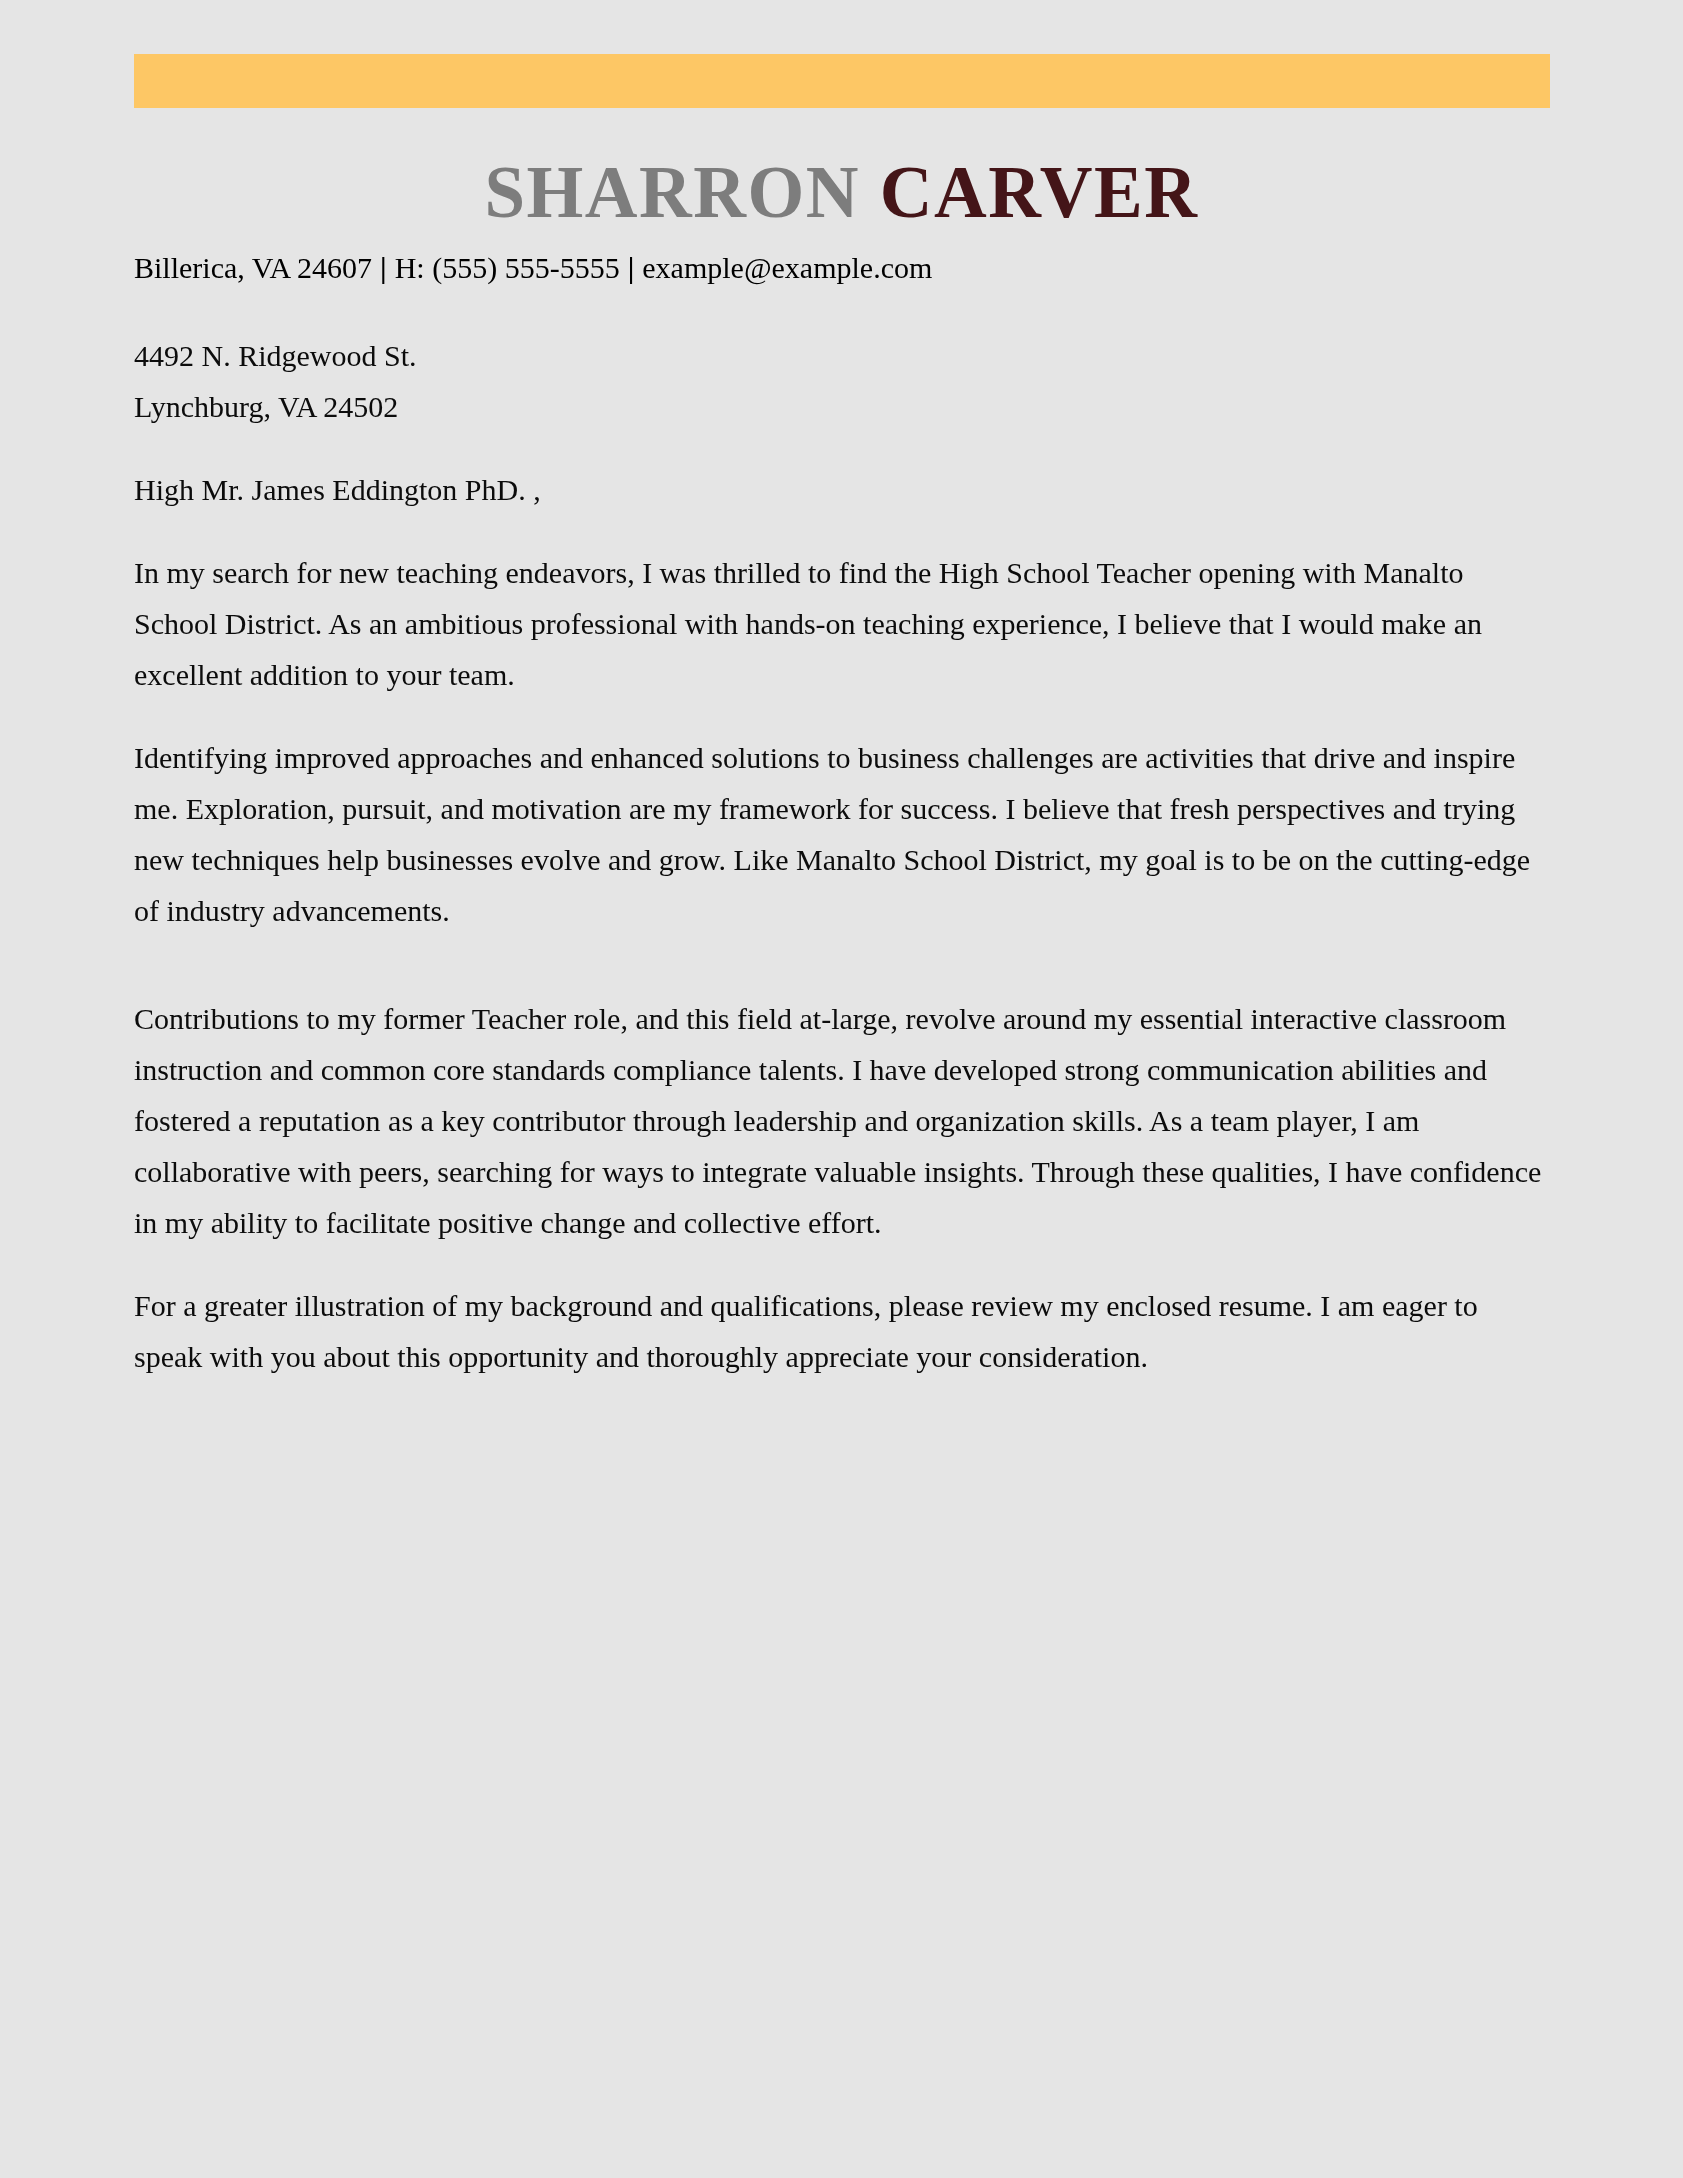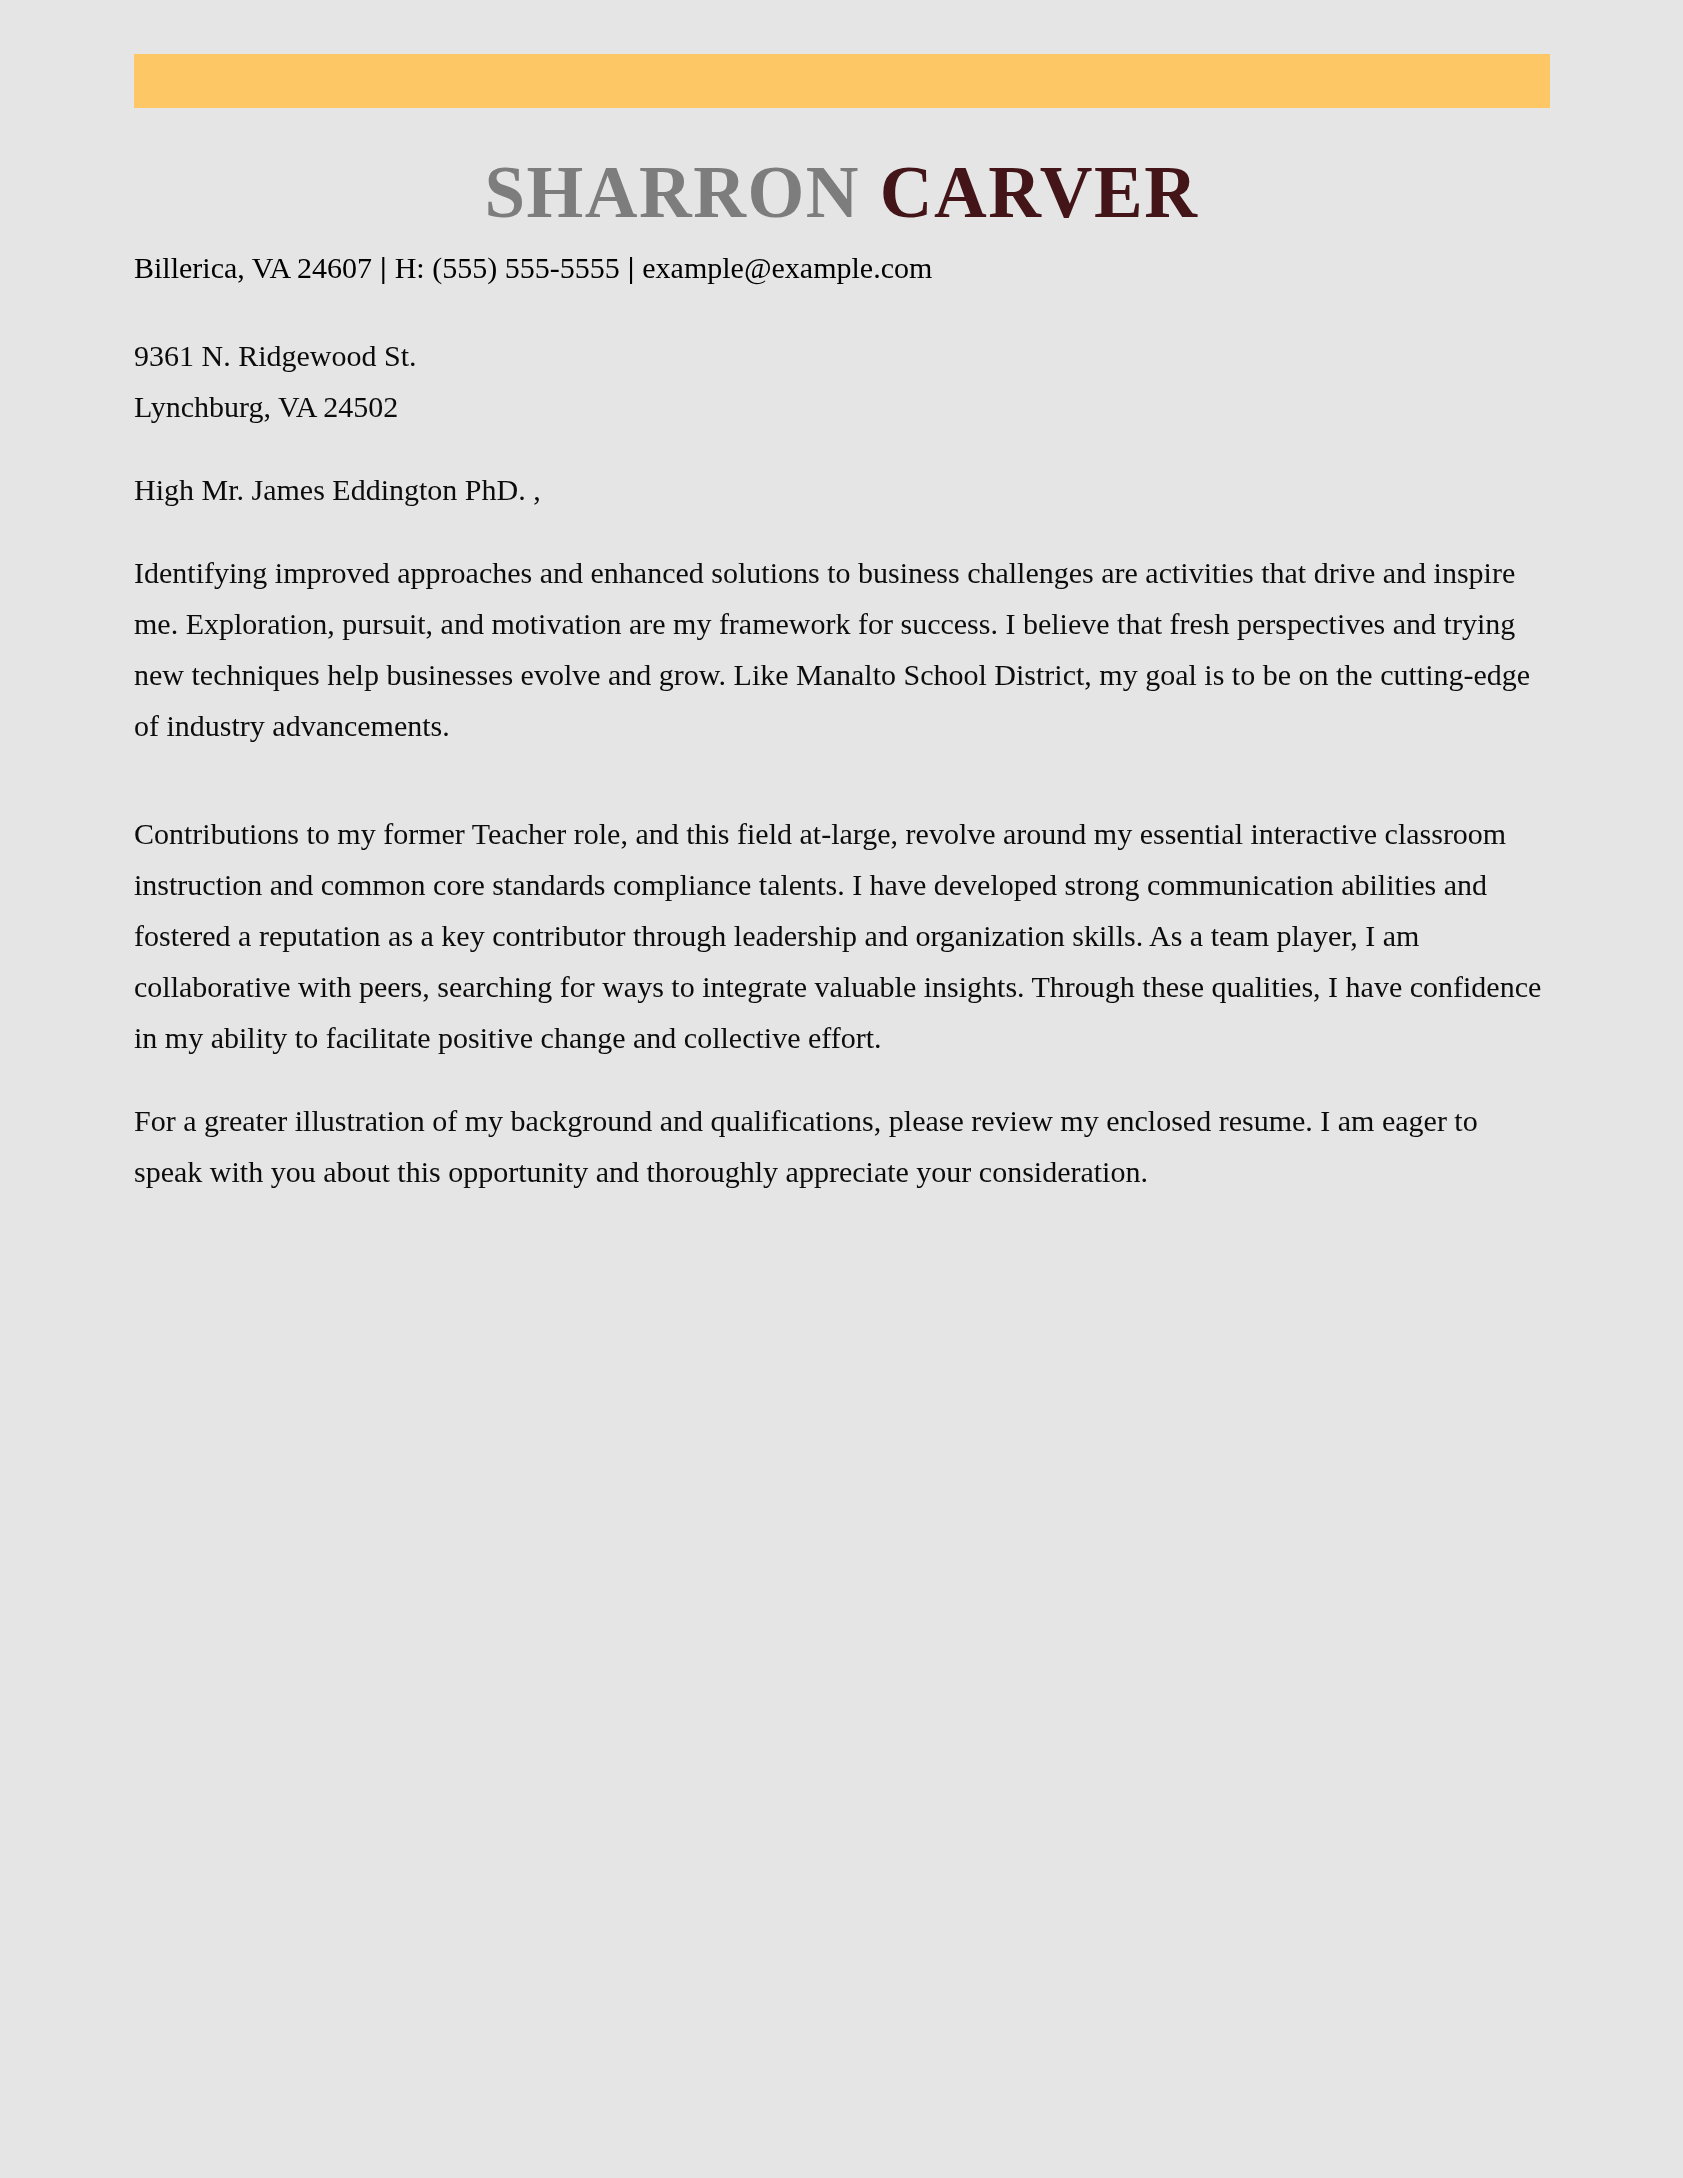--- a/index.html
+++ b/index.html
@@ -75,25 +75,26 @@
   <h1 class="name-heading"><span class="name-first">SHARRON</span>&nbsp;<span class="name-last">CARVER</span></h1>
 
   <div class="contact-line">
     <span>Billerica, VA 24607</span><span class="sep">|</span><span>H: (555) 555-5555</span><span class="sep">|</span><span>example@example.com</span>
   </div>
 
   <div class="letter">
 
 
 
-    <p class="pre">9361 N. Ridgewood St.
+    <p class="pre">4492 N. Ridgewood St.
 Lynchburg, VA 24502</p>
 
     <p>High Mr. James Eddington PhD. ,</p>
 
+    <p>In my search for new teaching endeavors, I was thrilled to find the High School Teacher opening with Manalto School District. As an ambitious professional with hands-on teaching experience, I believe that I would make an excellent addition to your team.</p>
 
     <p>Identifying improved approaches and enhanced solutions to business challenges are activities that drive and inspire me. Exploration, pursuit, and motivation are my framework for success. I believe that fresh perspectives and trying new techniques help businesses evolve and grow. Like Manalto School District, my goal is to be on the cutting-edge of industry advancements.</p>
 
     <p class="extra-gap">Contributions to my former Teacher role, and this field at-large, revolve around my essential interactive classroom instruction and common core standards compliance talents. I have developed strong communication abilities and fostered a reputation as a key contributor through leadership and organization skills. As a team player, I am collaborative with peers, searching for ways to integrate valuable insights. Through these qualities, I have confidence in my ability to facilitate positive change and collective effort.</p>
 
     <p>For a greater illustration of my background and qualifications, please review my enclosed resume. I am eager to speak with you about this opportunity and thoroughly appreciate your consideration.</p>
 
 
   </div>
 

